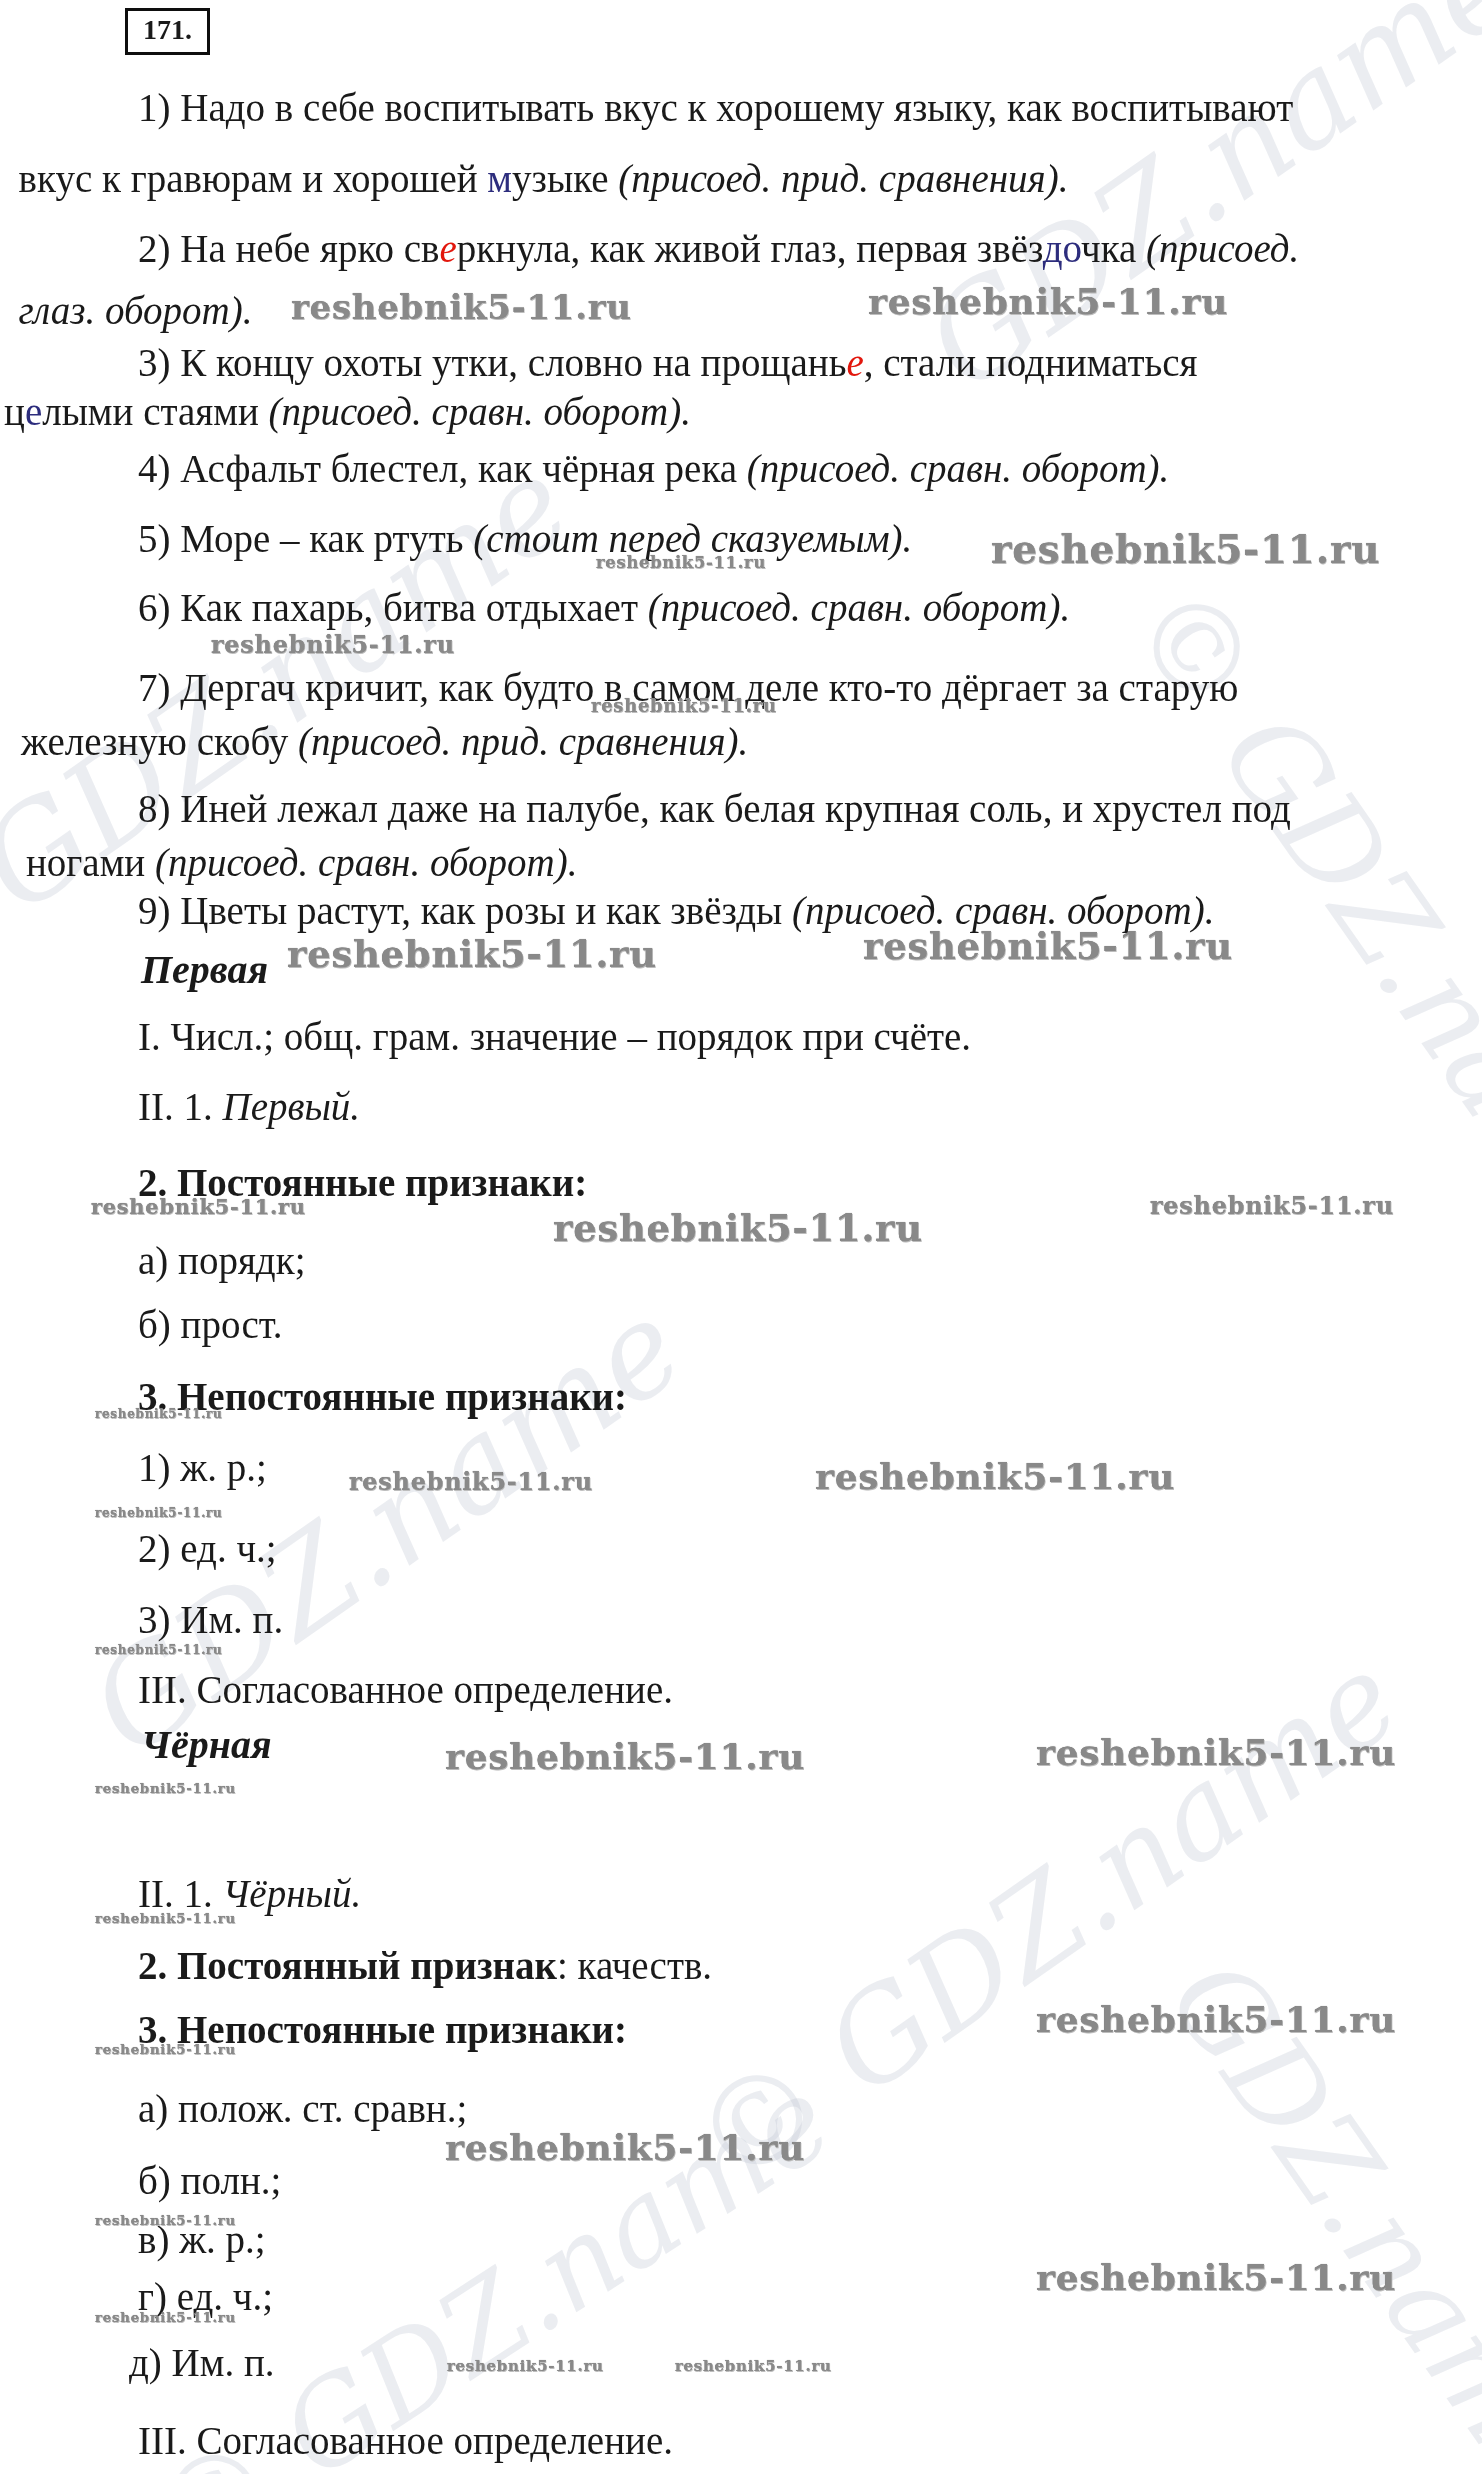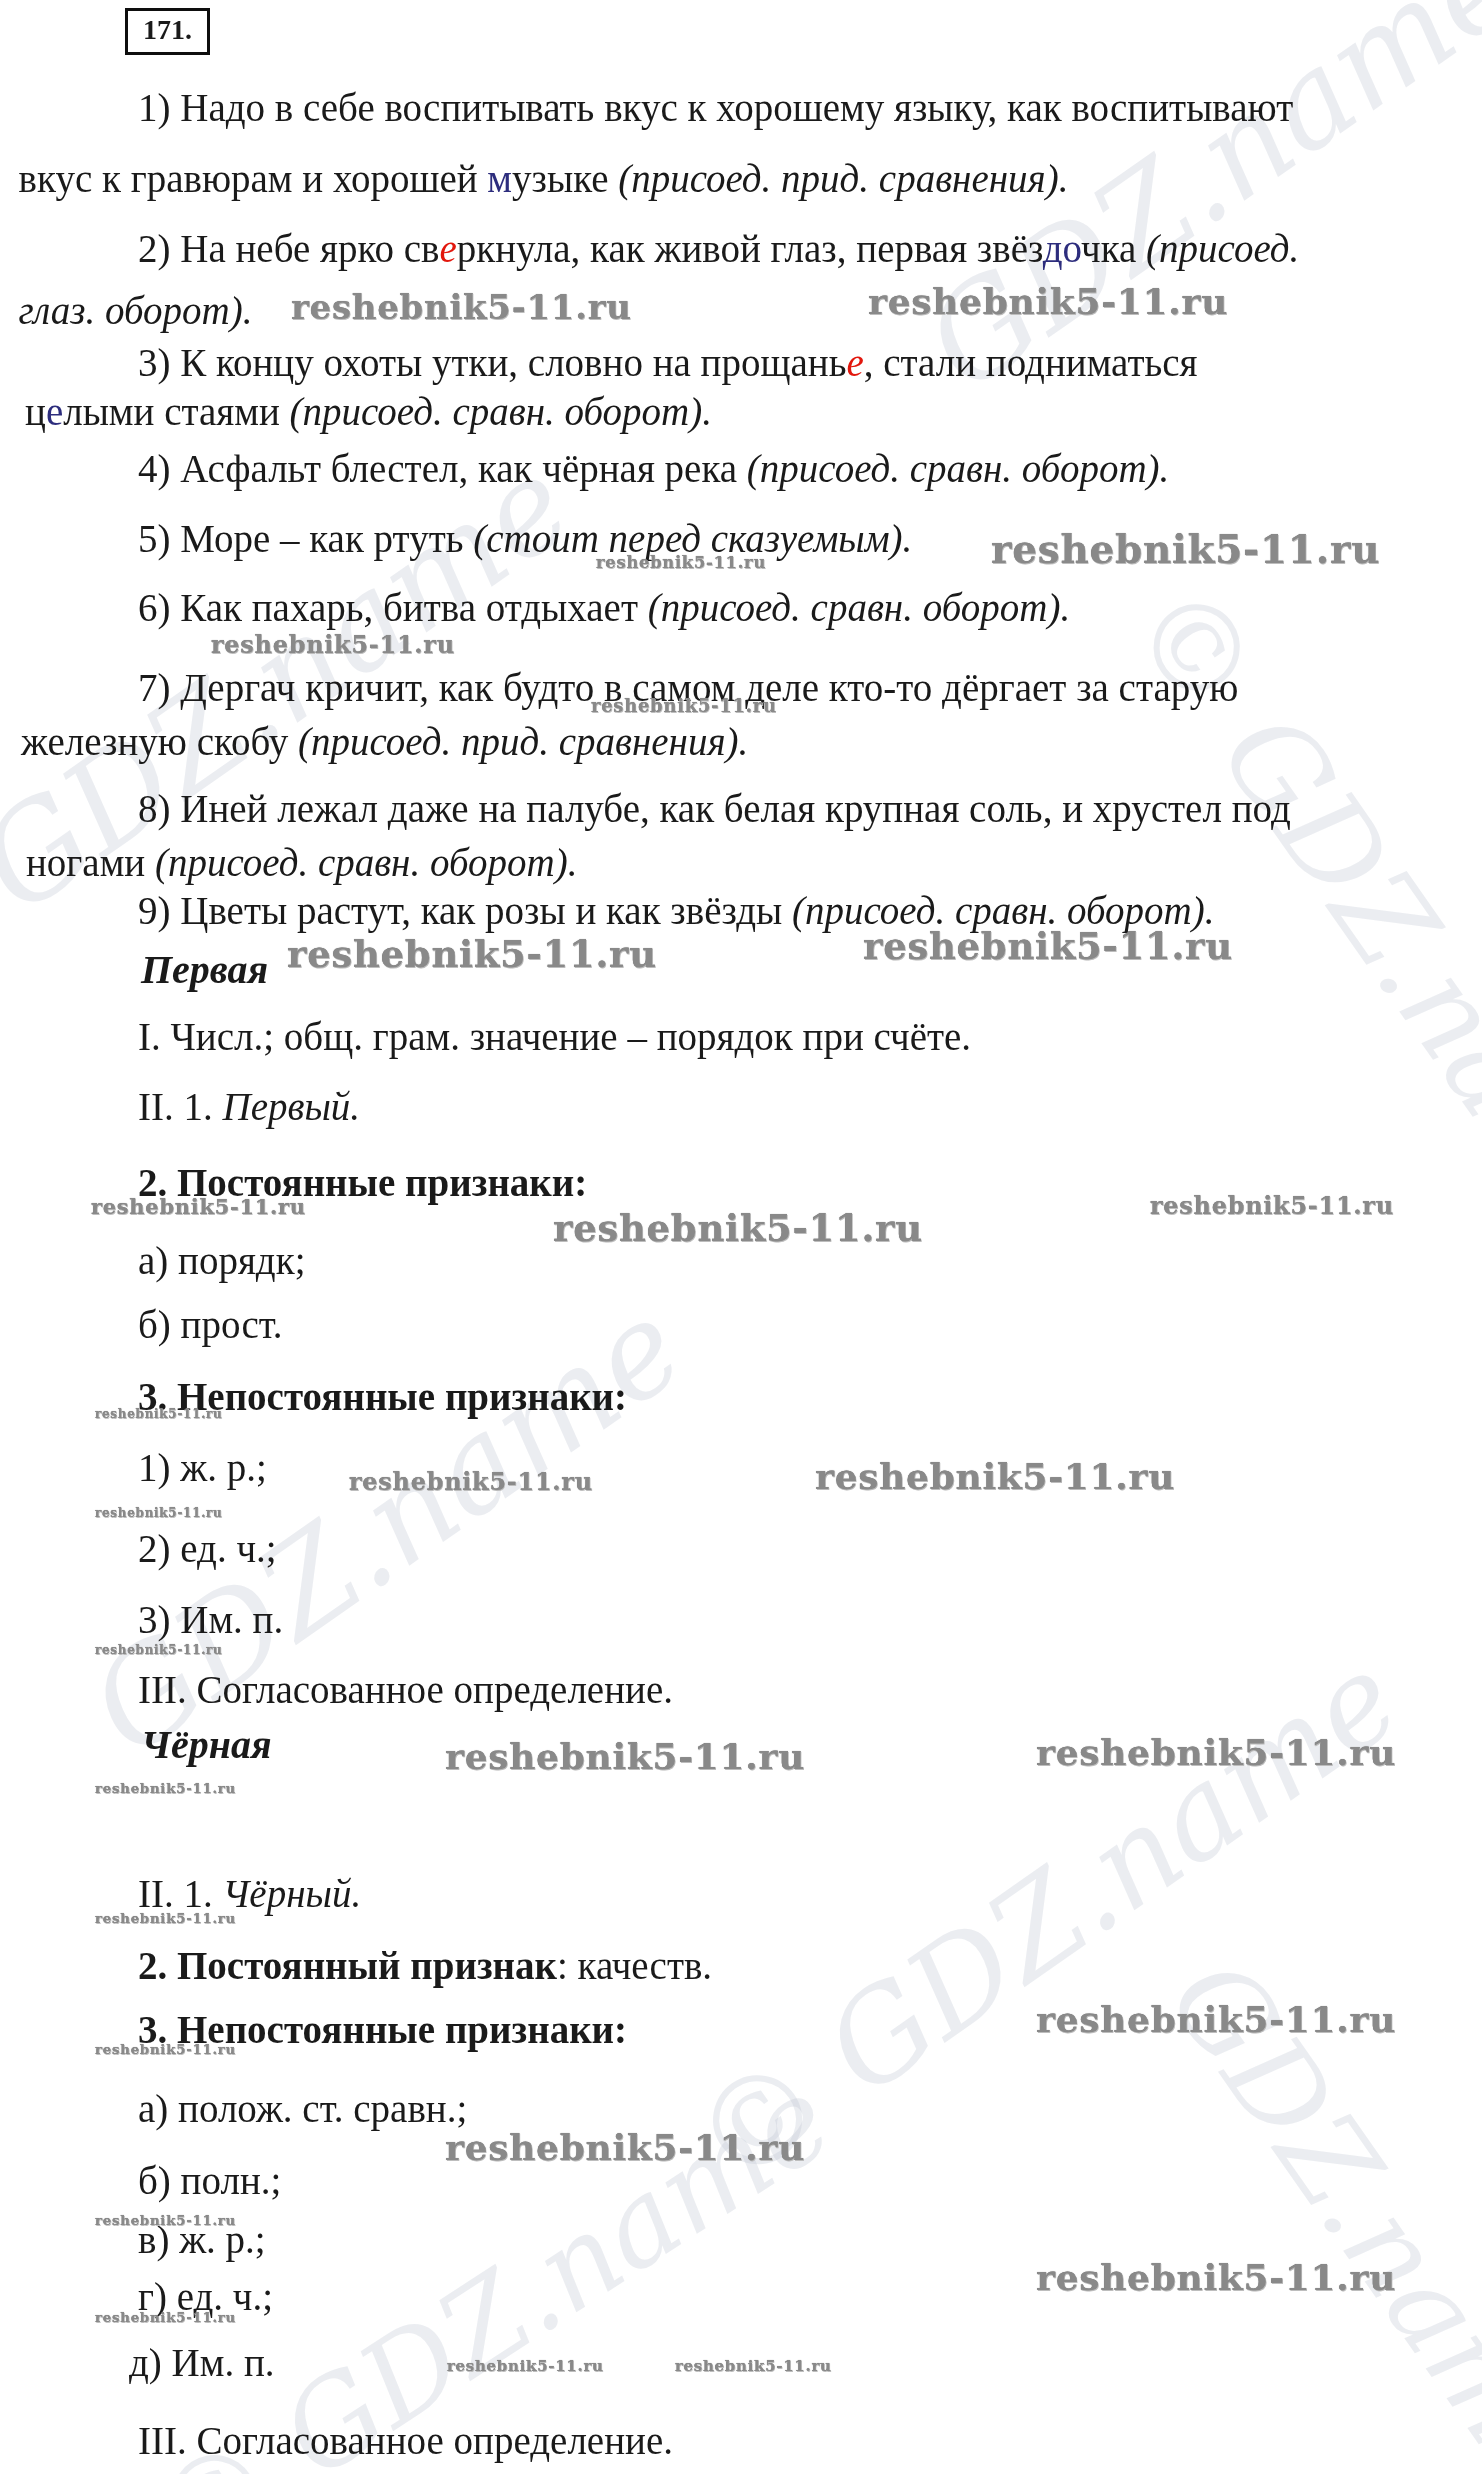--- a/index.html
+++ b/index.html
@@ -84,21 +84,21 @@
   <div class="ln" style="left:138px;top:227px">
     <span>2) На небе ярко св</span><span class="rd">е</span><span>ркнула, как живой глаз, первая звёз</span><span class="bl">до</span><span>чка </span><span class="it">(присоед.</span>
   </div>
   <div class="ln" style="left:18.6px;top:289px">
     <span class="it">глаз. оборот).</span>
   </div>
 
   <div class="ln" style="left:138px;top:341px">
     <span>3) К концу охоты утки, словно на прощань</span><span class="rd">е</span><span>, стали подниматься</span>
   </div>
-  <div class="ln" style="left:25px;top:390px">
+  <div class="ln" style="left:4px;top:390px">
     <span>ц</span><span class="bl">е</span><span>лыми стаями </span><span class="it">(присоед. сравн. оборот).</span>
   </div>
 
   <div class="ln" style="left:138px;top:447px">
     <span>4) Асфальт блестел, как чёрная река </span><span class="it">(присоед. сравн. оборот).</span>
   </div>
 
   <div class="ln" style="left:138px;top:517px">
     <span>5) Море – как ртуть </span><span class="it">(стоит перед сказуемым).</span>
   </div>

